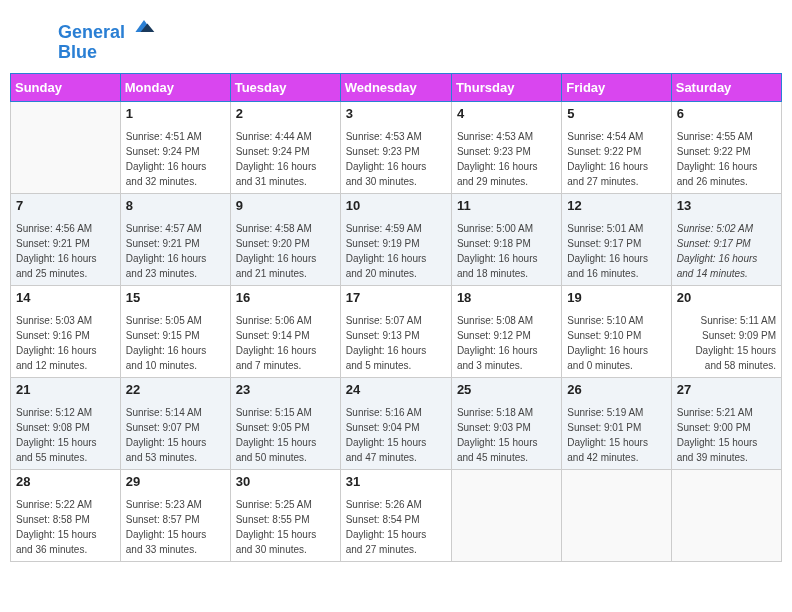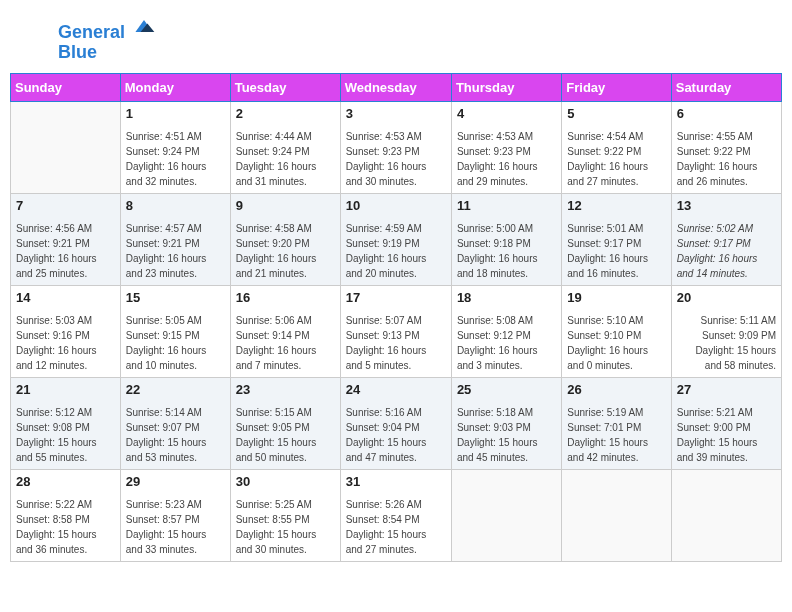--- a/index.html
+++ b/index.html
@@ -306,21 +306,21 @@
         <td>
           <span class="day-number">25</span>
           <div class="day-info" style="white-space: pre-line;">Sunrise: 5:18 AM
 Sunset: 9:03 PM
 Daylight: 15 hours
 and 45 minutes.</div>
         </td>
         <td>
           <span class="day-number">26</span>
           <div class="day-info" style="white-space: pre-line;">Sunrise: 5:19 AM
-Sunset: 7:01 PM
+Sunset: 9:01 PM
 Daylight: 15 hours
 and 42 minutes.</div>
         </td>
         <td>
           <span class="day-number">27</span>
           <div class="day-info" style="white-space: pre-line;">Sunrise: 5:21 AM
 Sunset: 9:00 PM
 Daylight: 15 hours
 and 39 minutes.</div>
         </td>

